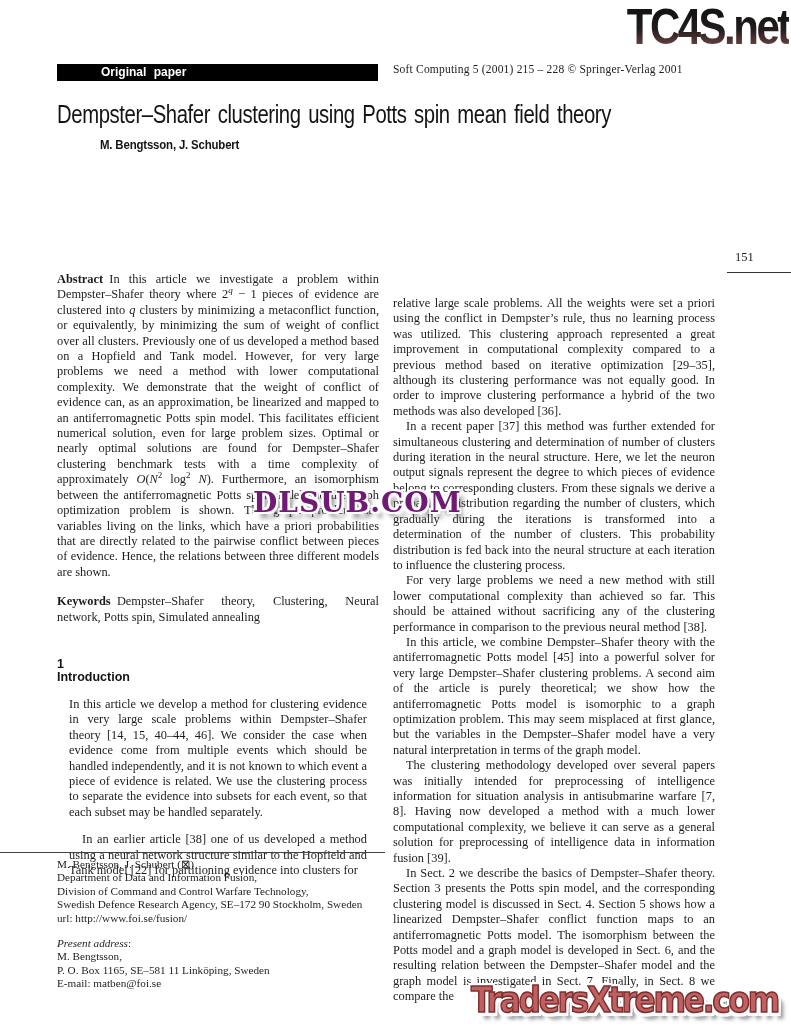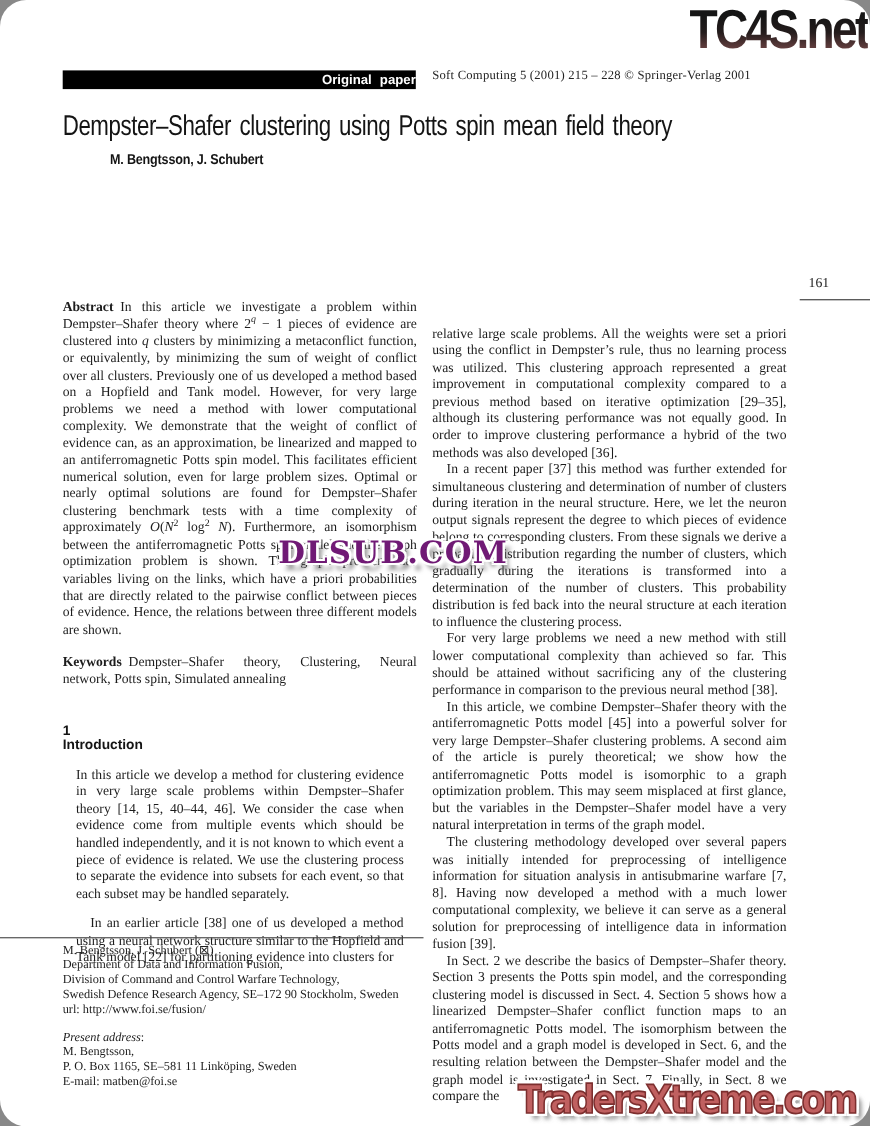--- a/index.html
+++ b/index.html
@@ -1,38 +1,38 @@
 <!DOCTYPE html>
 <html><head>
 <meta charset="utf-8">
 <style>
   html,body { margin:0; padding:0; background:#888; }
   .page {
     position:relative; width:791px; height:1024px; margin:0 auto;
     background:#ffffff; overflow:hidden;
-    font-family:"Liberation Serif", serif; color:#1c1c1c;border-radius:24px;
+    font-family:"Liberation Serif", serif; color:#1c1c1c;
   }
 
   
   .wm-top {
     position:absolute; top:2px; right:2px; z-index:6;
     font-family:"Liberation Sans", sans-serif; font-weight:bold;
     font-size:50px; letter-spacing:-3px; line-height:1;
     transform:scaleX(0.84); transform-origin:right top;
     background:linear-gradient(180deg,#151515 25%,#241c1c 55%,#6b4343 88%);
     -webkit-background-clip:text; background-clip:text; color:transparent;
   }
   .cat-bar {
     position:absolute; left:57px; top:64px; width:321px; height:17px;
     background:#000;
   }
   .cat-bar span {
     display:block; padding-left:44px; line-height:17px;
     font-family:"Liberation Sans", sans-serif; font-weight:bold;
-    font-size:12px; color:#fff; word-spacing:4px;text-align:right;
+    font-size:12px; color:#fff; word-spacing:4px;
   }
   .journal-ref {
     position:absolute; left:393px; top:63px;
     font-size:11.5px; letter-spacing:0.2px; color:#222;
   }
   .title {
     position:absolute; left:57px; top:99px; width:760px;
     font-family:"Liberation Sans", sans-serif; font-weight:normal;
     font-size:26px; letter-spacing:-0.5px; word-spacing:3px; color:#141414;
     transform:scaleX(0.78); transform-origin:left top; white-space:nowrap;
@@ -103,21 +103,21 @@
   <div class="wm-top">TC4S.net</div>
 
   <div class="cat-bar">
     <span>Original paper</span>
   </div>
   <div class="journal-ref">Soft Computing 5 (2001) 215 – 228 © Springer-Verlag 2001</div>
 
   <div class="title">Dempster–Shafer clustering using Potts spin mean field theory</div>
   <div class="authors">M. Bengtsson, J. Schubert</div>
 
-  <div class="pageno">161</div>
+  <div class="pageno">151</div>
   <div class="pageno-rule"></div>
 
   <div class="col col-left">
     <p><b>Abstract</b> In this article we investigate a problem within Dempster–Shafer theory where 2<sup><i>q</i></sup> − 1 pieces of evidence are clustered into <i>q</i> clusters by minimizing a metaconflict function, or equivalently, by minimizing the sum of weight of conflict over all clusters. Previously one of us developed a method based on a Hopfield and Tank model. However, for very large problems we need a method with lower computational complexity. We demonstrate that the weight of conflict of evidence can, as an approximation, be linearized and mapped to an antiferromagnetic Potts spin model. This facilitates efficient numerical solution, even for large problem sizes. Optimal or nearly optimal solutions are found for Dempster–Shafer clustering benchmark tests with a time complexity of approximately <i>O</i>(<i>N</i><sup>2</sup> log<sup>2</sup> <i>N</i>). Furthermore, an isomorphism between the antiferromagnetic Potts spin model and the graph optimization problem is shown. The graph problem has variables living on the links, which have a priori probabilities that are directly related to the pairwise conflict between pieces of evidence. Hence, the relations between three different models are shown.</p>
     <p class="keywords"><b>Keywords</b> Dempster–Shafer theory, Clustering, Neural network, Potts spin, Simulated annealing</p>
     <div class="sec-head">1</div>
     <div class="sec-head" style="margin-top:0;">Introduction</div>
     <div class="intro-paras">
         <p>In this article we develop a method for clustering evidence in very large scale problems within Dempster–Shafer theory [14, 15, 40–44, 46]. We consider the case when evidence come from multiple events which should be handled independently, and it is not known to which event a piece of evidence is related. We use the clustering process to separate the evidence into subsets for each event, so that each subset may be handled separately.</p>
         <p>In an earlier article [38] one of us developed a method using a neural network structure similar to the Hopfield and Tank model [22] for partitioning evidence into clusters for</p>

